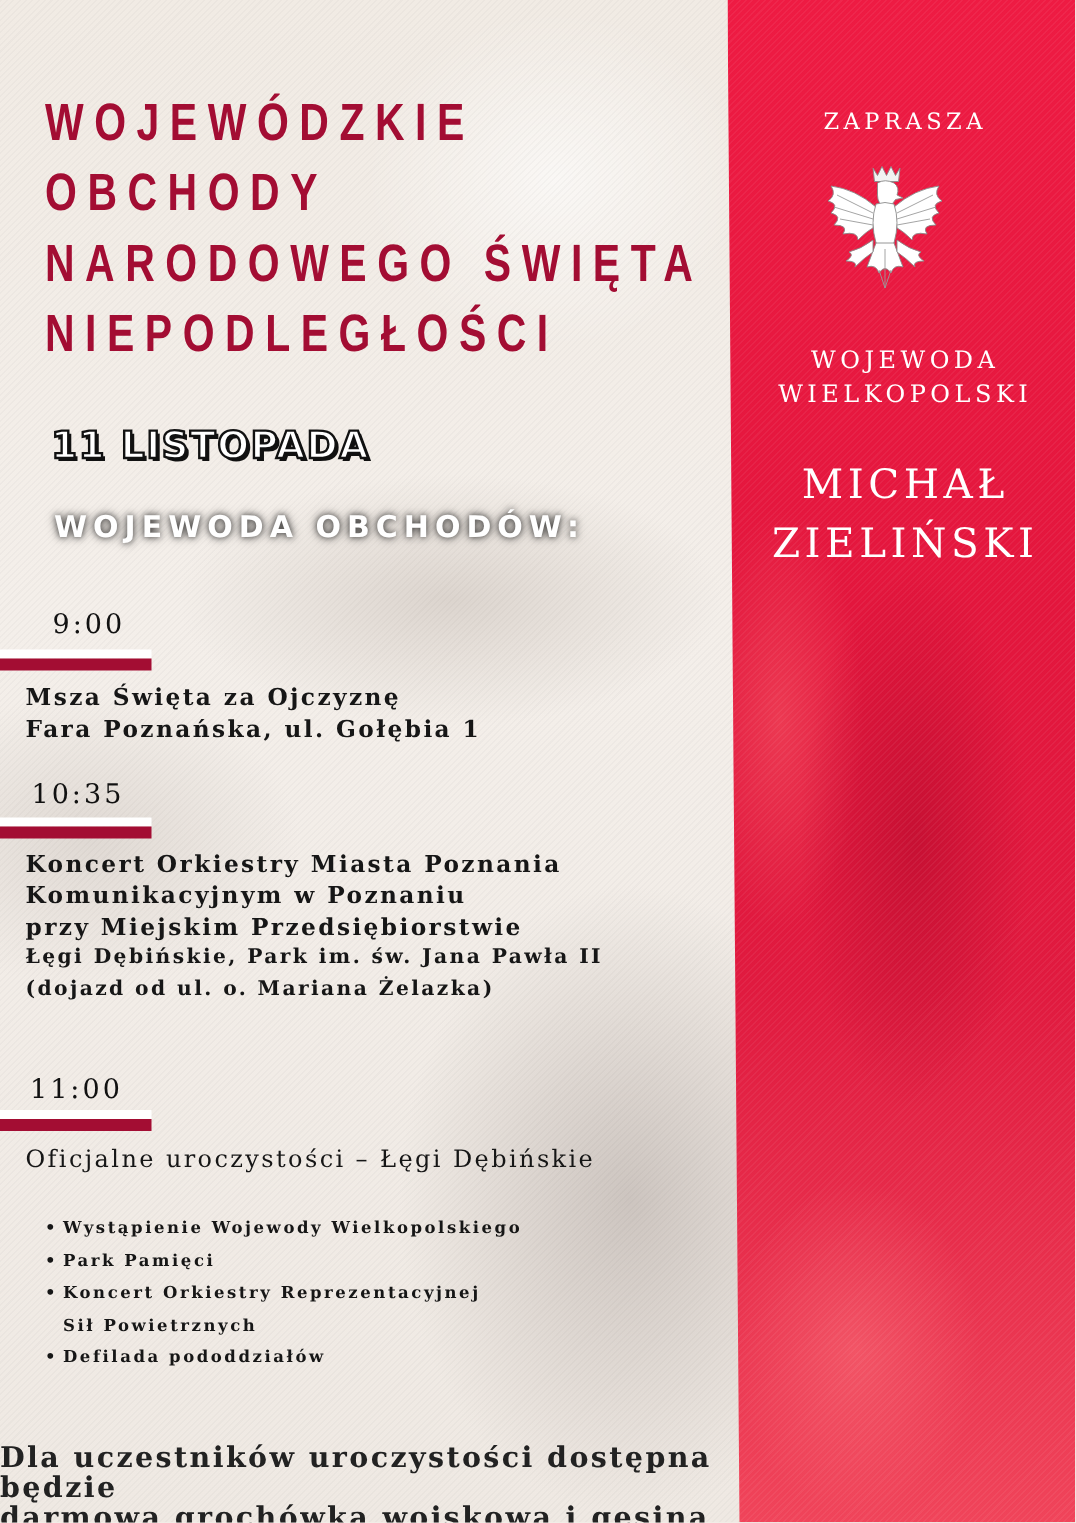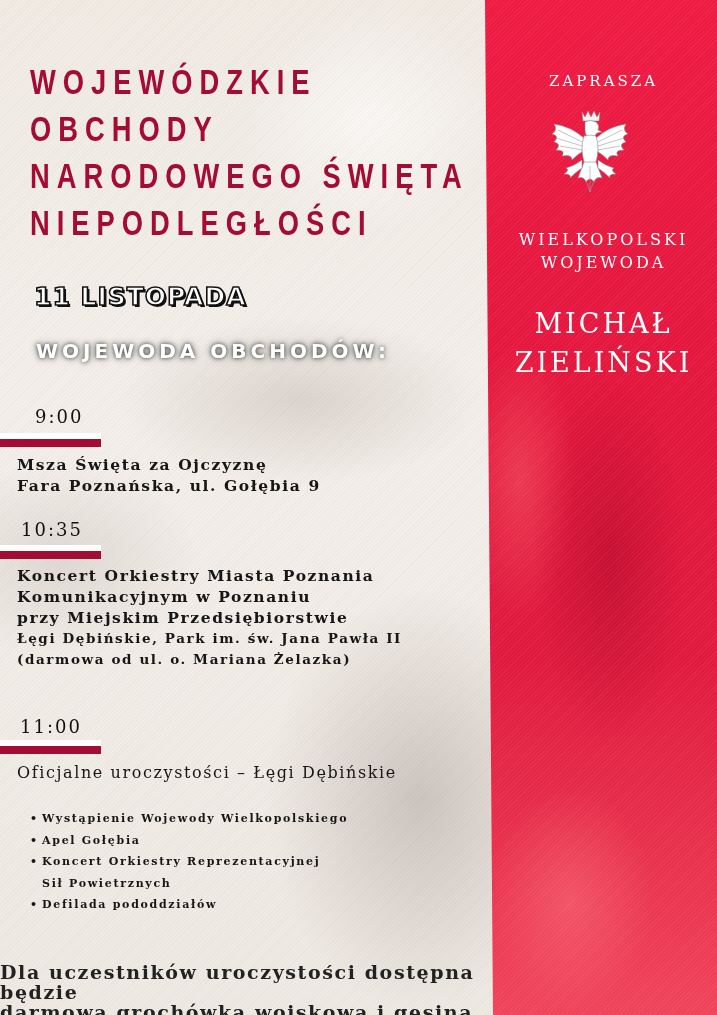--- a/index.html
+++ b/index.html
@@ -117,50 +117,50 @@
 <div class="date">11 LISTOPADA</div>
 <div class="program">WOJEWODA OBCHODÓW:</div>
 
 <div class="time" style="left:35px; top:406px;">9:00</div>
 <div class="flag-bar" style="top:433px;">
     <div class="w"></div>
     <div class="r"></div>
   </div>
 <div class="event" style="top:454px; font-size:15.5px; line-height:21px; font-weight:700;">
   <span class="line">Msza Święta za Ojczyznę</span>
-  <span class="line">Fara Poznańska, ul. Gołębia 9</span>
+  <span class="line">Fara Poznańska, ul. Gołębia 1</span>
 </div>
 
 <div class="time" style="left:21px; top:519px;">10:35</div>
 <div class="flag-bar" style="top:545px;">
     <div class="w"></div>
     <div class="r"></div>
   </div>
 <div class="event" style="top:565px; font-size:15.5px; line-height:21px; font-weight:700;">
   <span class="line">Koncert Orkiestry Miasta Poznania</span>
   <span class="line">Komunikacyjnym w Poznaniu</span>
   <span class="line">przy Miejskim Przedsiębiorstwie</span>
 </div>
 <div class="event" style="top:628px; font-size:13.5px; line-height:21px; font-weight:700;">
   <span class="line">Łęgi Dębińskie, Park im. św. Jana Pawła II</span>
-  <span class="line">(darmowa od ul. o. Mariana Żelazka)</span>
+  <span class="line">(dojazd od ul. o. Mariana Żelazka)</span>
 </div>
 
 <div class="time" style="left:20px; top:716px;">11:00</div>
 <div class="flag-bar" style="top:740px;">
     <div class="w"></div>
     <div class="r"></div>
   </div>
 <div class="event" style="top:762px; font-size:16px; line-height:21px;">
   <span class="line">Oficjalne uroczystości – Łęgi Dębińskie</span>
 </div>
 
 <ul class="bullets">
   <li><span class="dot">•</span><span>Wystąpienie Wojewody Wielkopolskiego</span></li>
-  <li><span class="dot">•</span><span>Apel Gołębia</span></li>
+  <li><span class="dot">•</span><span>Park Pamięci</span></li>
   <li><span class="dot">•</span><span>Koncert Orkiestry Reprezentacyjnej</span></li>
   <li class="cont">Sił Powietrznych</li>
   <li><span class="dot">•</span><span>Defilada pododdziałów</span></li>
 </ul>
 
 <div class="footer">
   <div>Dla uczestników uroczystości dostępna będzie</div>
   <div>darmowa grochówka wojskowa i gęsina</div>
 </div>
 
@@ -184,20 +184,20 @@
       <path d="M34 52 Q26 58 18 60 Q22 62 16 66 Q24 66 22 70 Q28 64 34 60 Z"></path>
       <path d="M50 52 Q58 58 66 60 Q62 62 68 66 Q60 66 62 70 Q56 64 50 60 Z"></path>
     </g>
     <g stroke="#9a9a9a" stroke-width="0.6" fill="none">
       <path d="M10 22 L34 34 M8 30 L34 38 M12 38 L34 42"></path>
       <path d="M74 22 L50 34 M76 30 L50 38 M72 38 L50 42"></path>
       <path d="M42 58 L42 84 M38 72 L42 84 L46 72"></path>
     </g>
   </svg>
   <div class="office">
+    <span>WOJEWODA</span>
     <span>WIELKOPOLSKI</span>
-    <span>WOJEWODA</span>
   </div>
   <div class="name">
     <span>MICHAŁ</span>
     <span>ZIELIŃSKI</span>
   </div>
 </div>
 
 </body></html>

